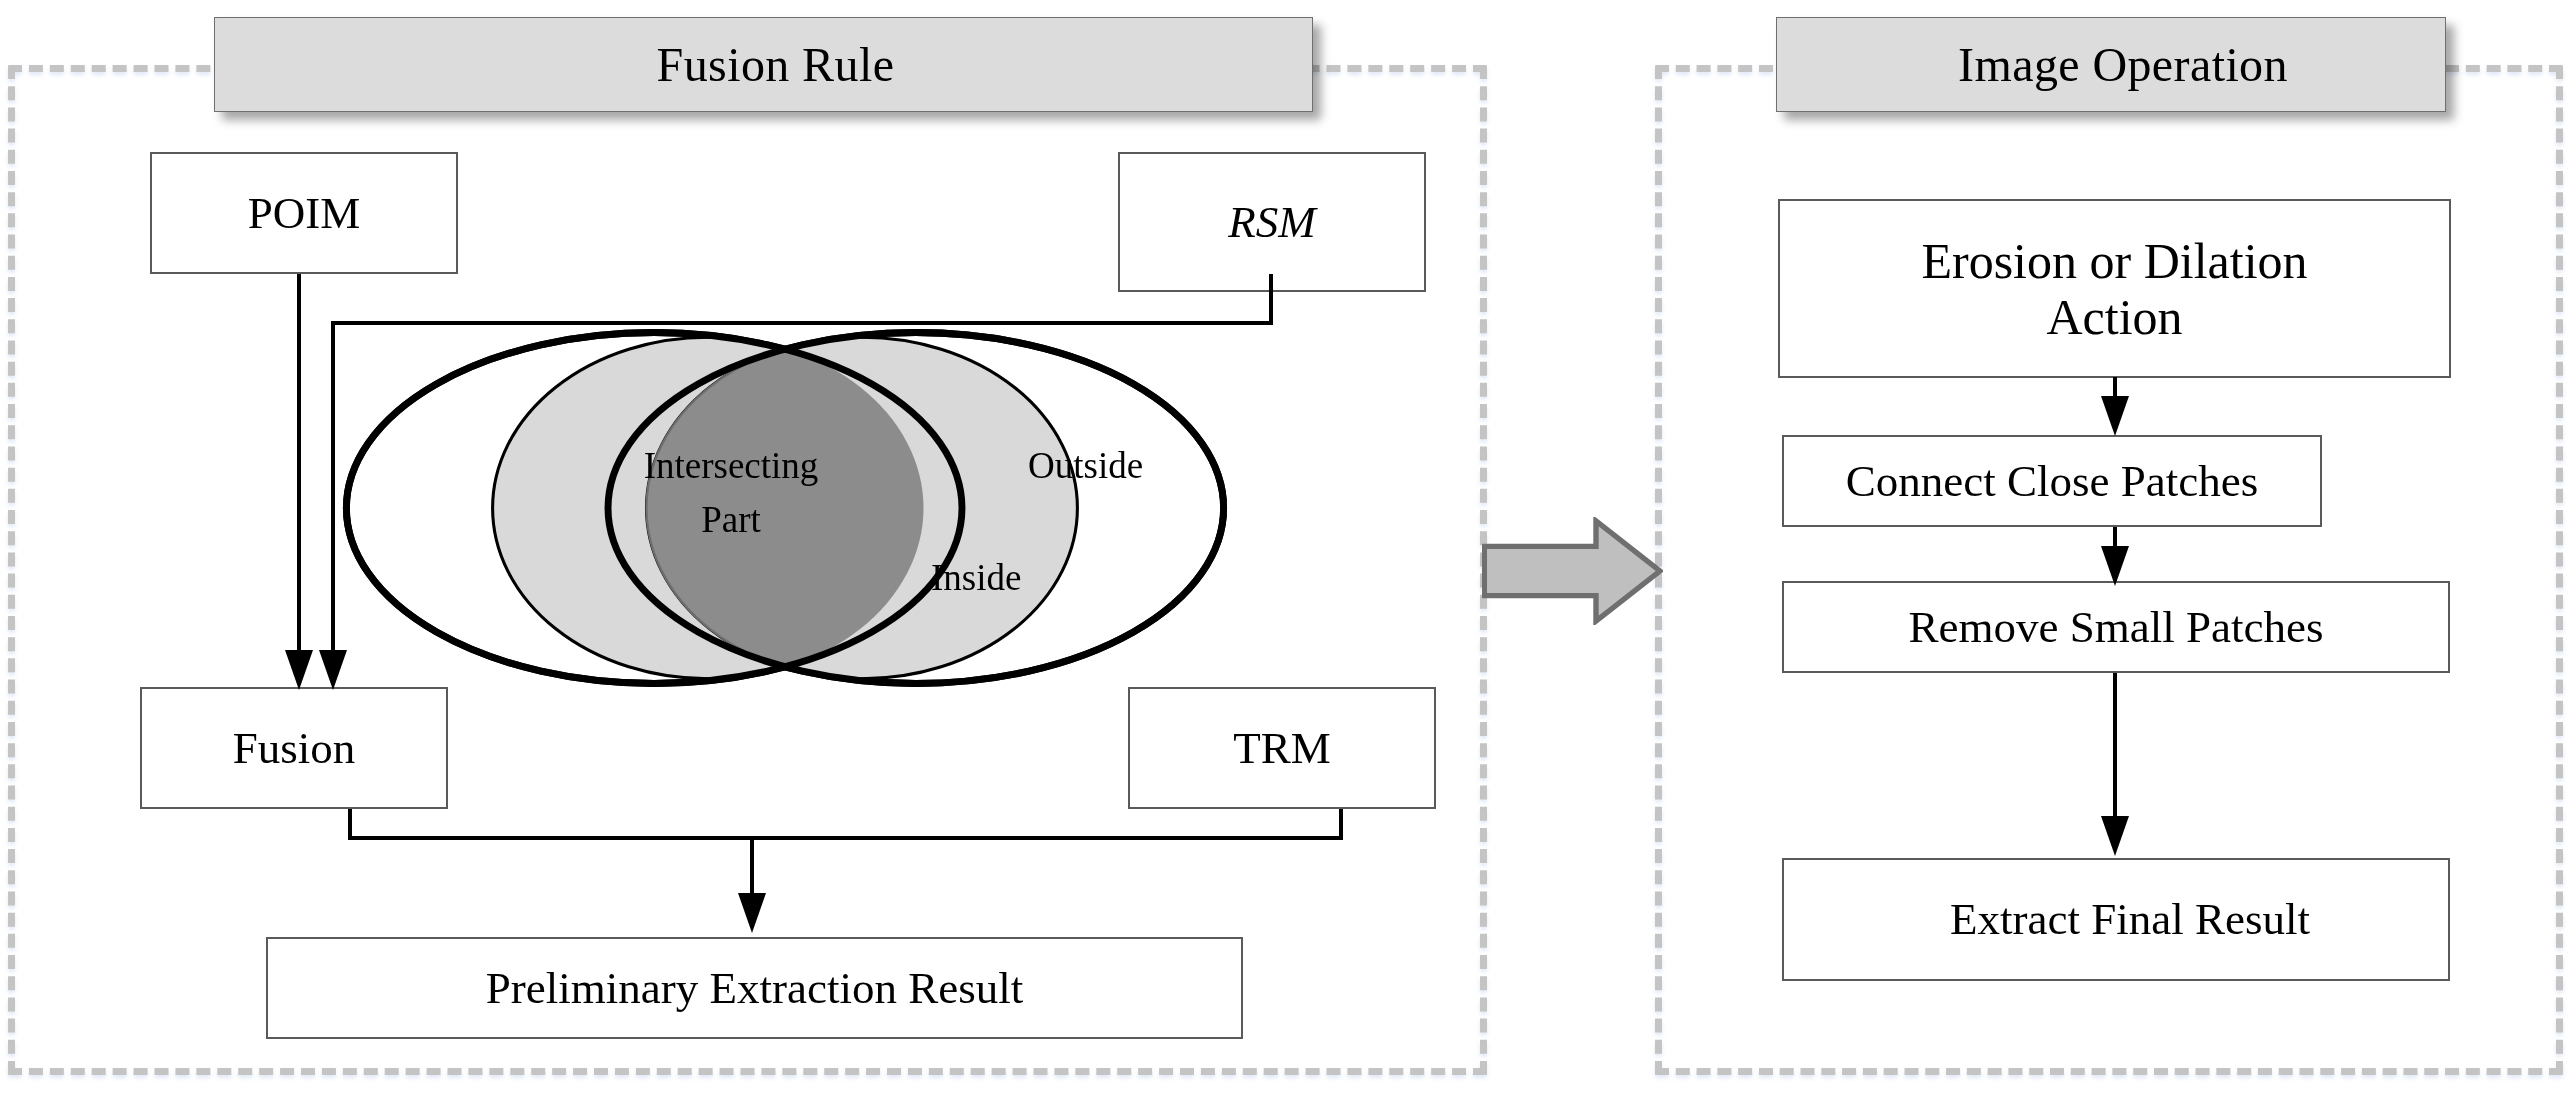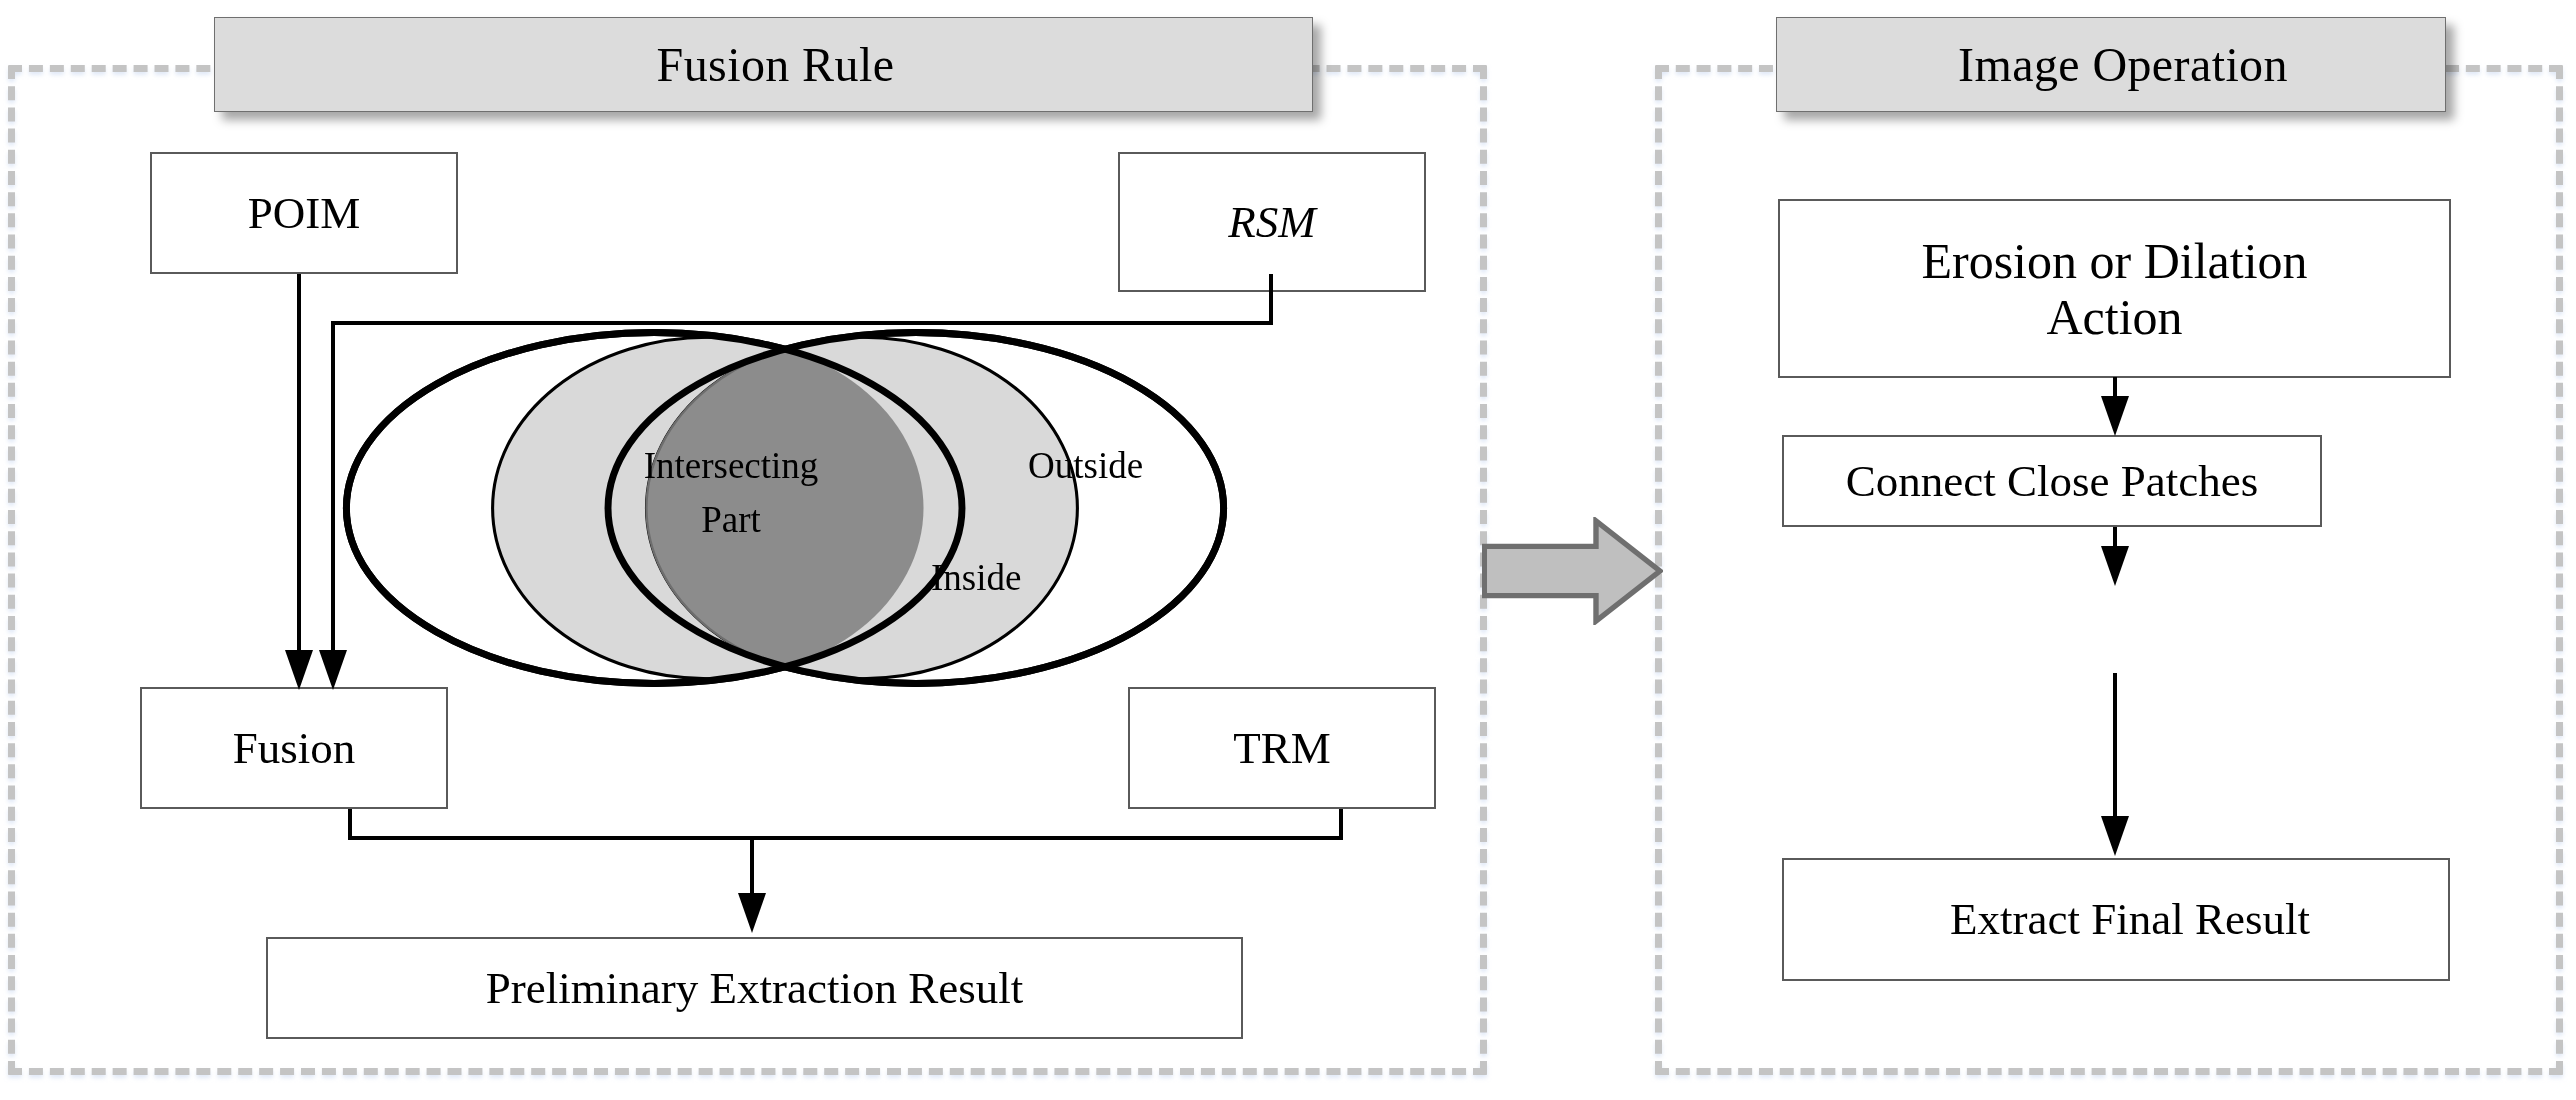--- a/index.html
+++ b/index.html
@@ -136,20 +136,23 @@
 
   <div class="node tall" style="left:1778px;top:199px;width:673px;height:179px;flex-direction:column;">
     <span>Erosion or Dilation</span>
     <span>Action</span>
   </div>
 
   <div class="node" style="left:1782px;top:435px;width:540px;height:92px;">
     <span>Connect Close Patches</span>
   </div>
 
+  <div class="node" style="left:1782px;top:581px;width:668px;height:92px;">
+    <span>Remove Small Patches</span>
+  </div>
 
   <div class="node" style="left:1782px;top:858px;width:668px;height:123px;padding-left:28px;">
     <span>Extract Final Result</span>
   </div>
 
   <div class="vline" style="left:2113px;top:377px;height:23px;"></div>
   <div class="arrow-down" style="left:2101px;top:396px;"></div>
 
   <div class="vline" style="left:2113px;top:527px;height:24.6px;"></div>
   <div class="arrow-down" style="left:2101px;top:546px;"></div>

